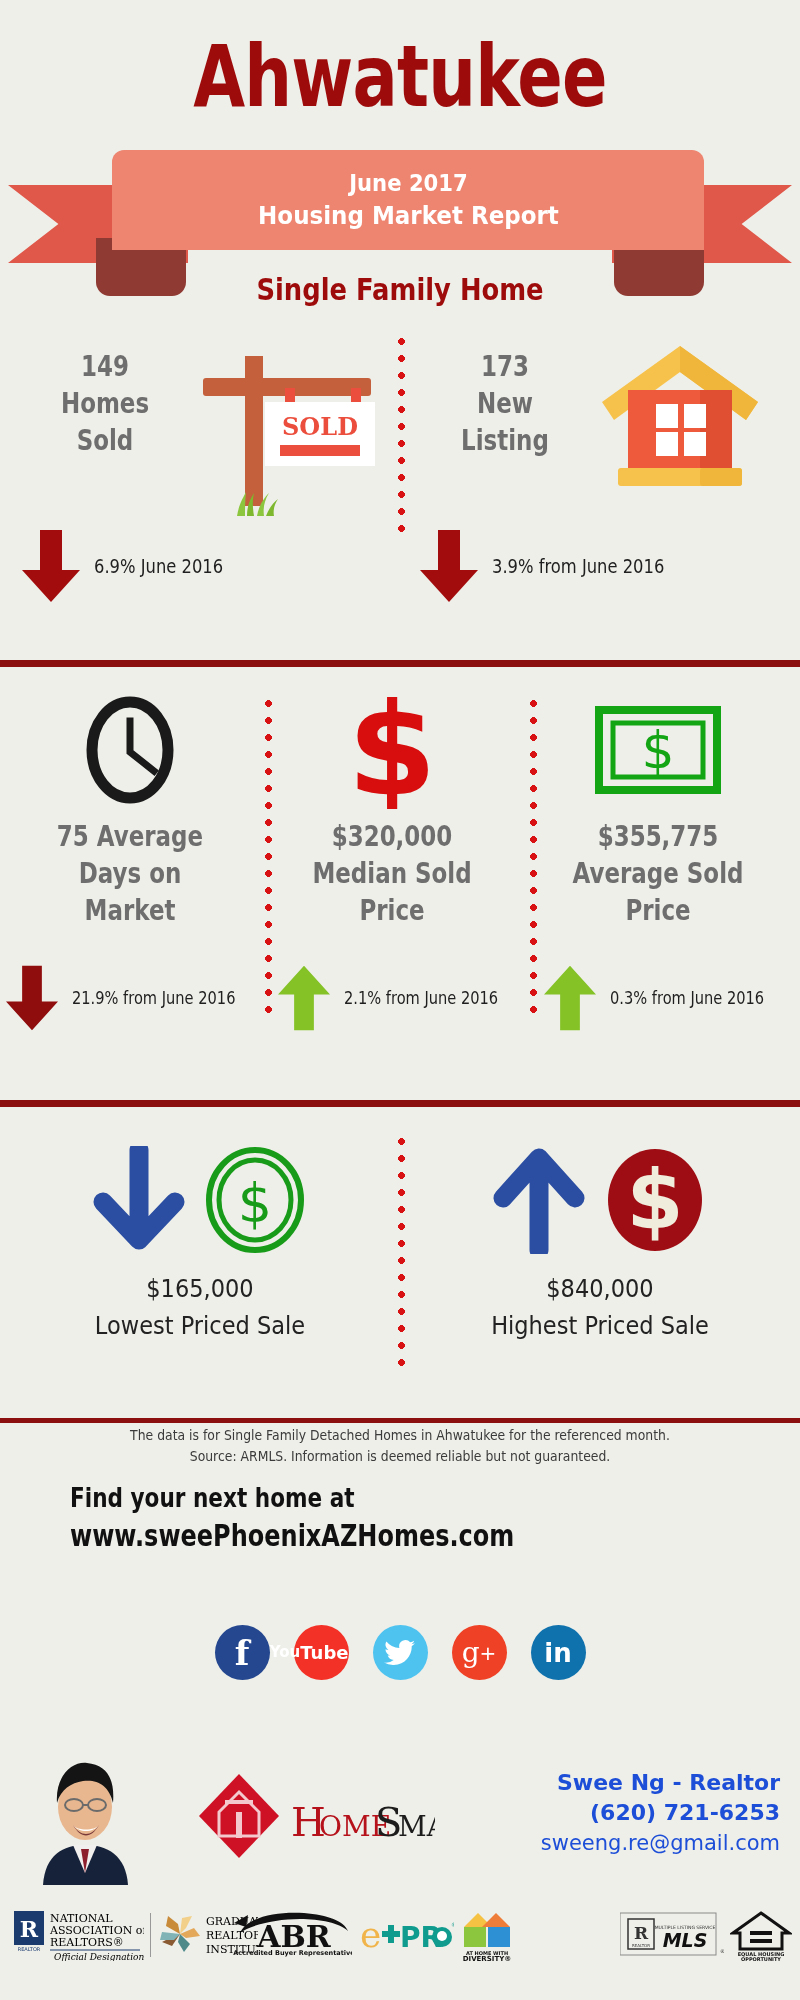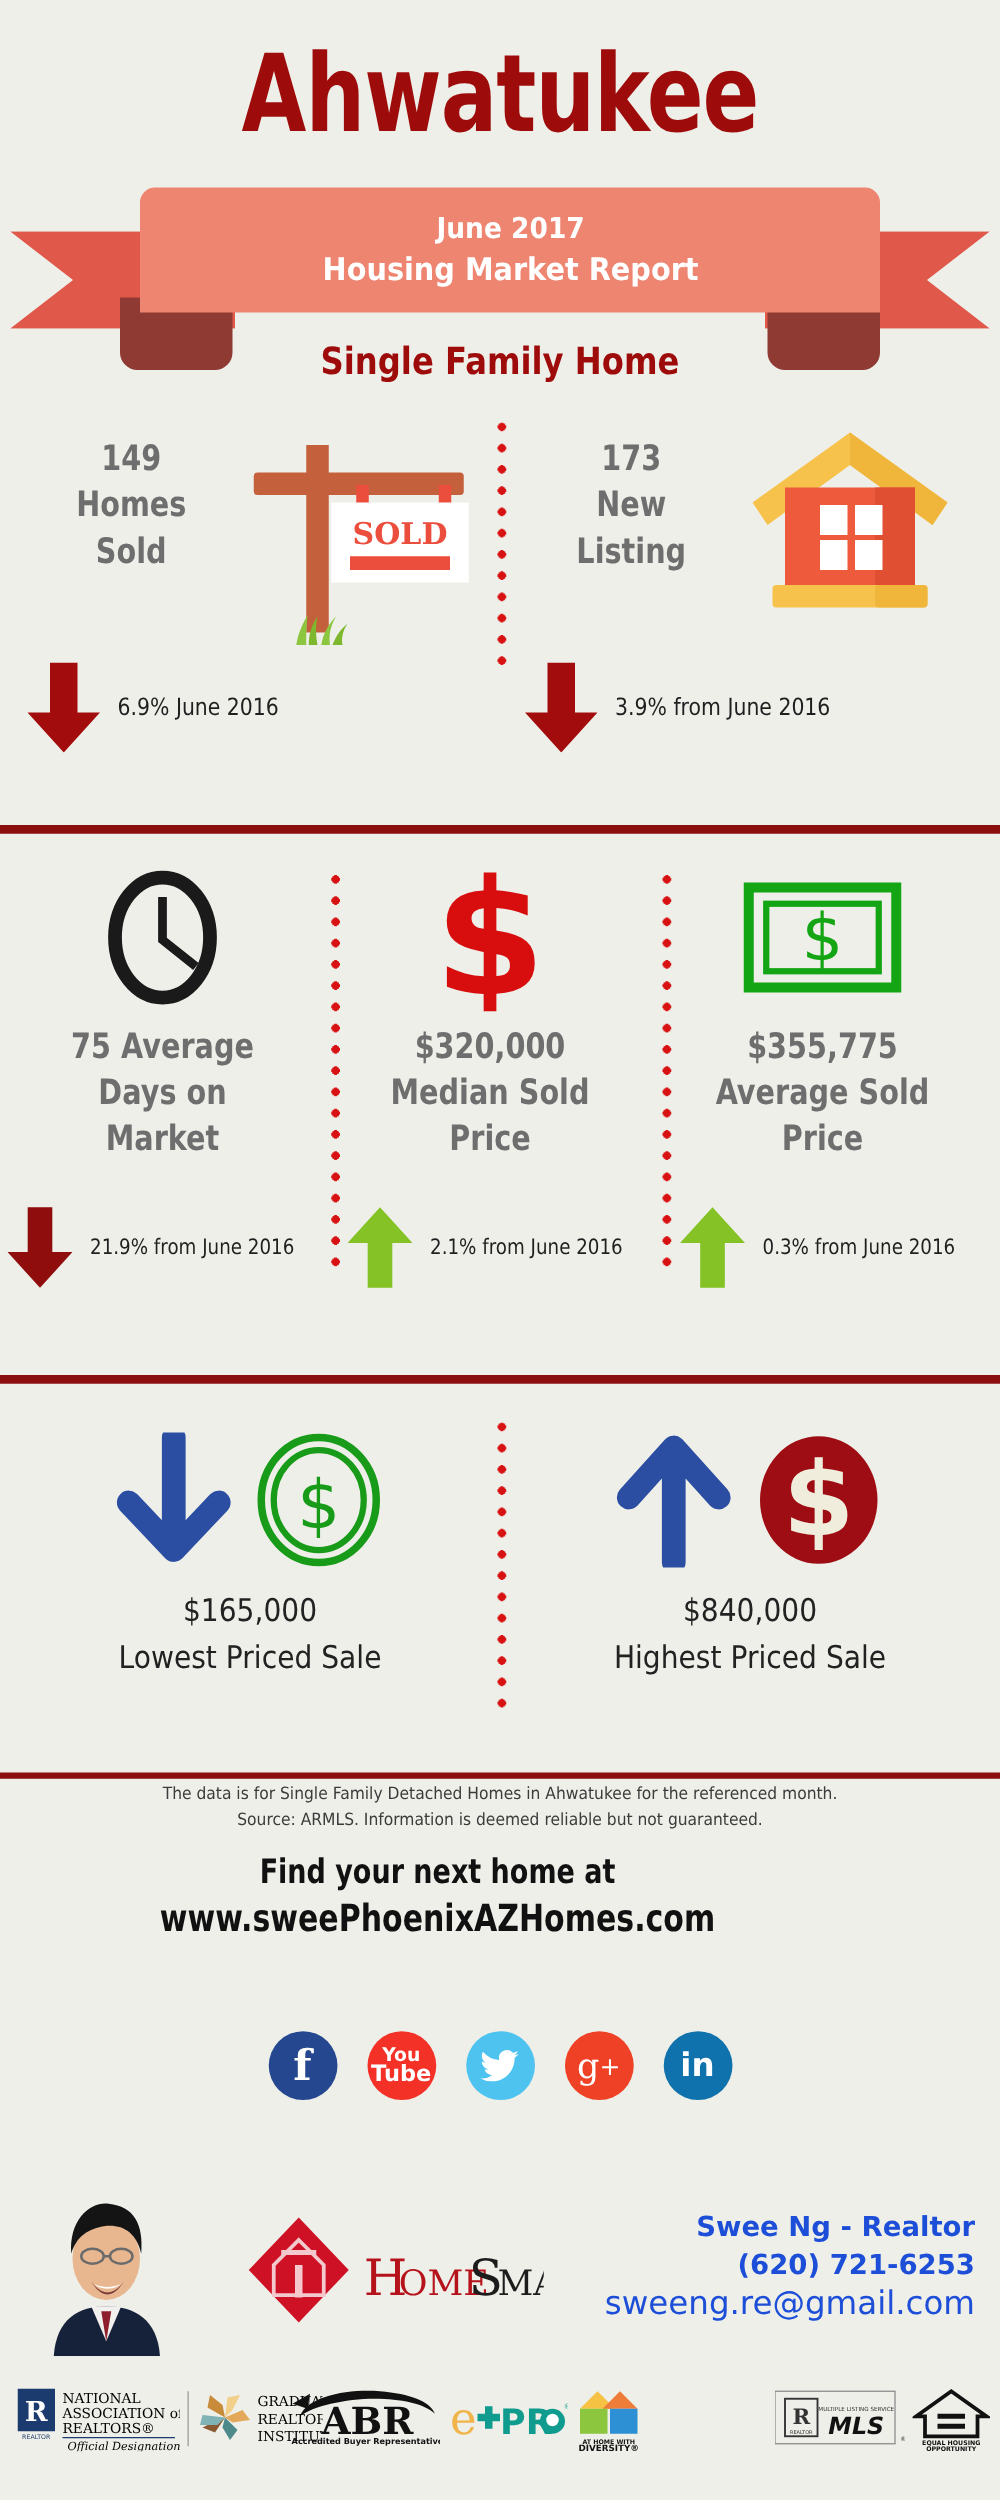--- a/index.html
+++ b/index.html
@@ -140,40 +140,40 @@
   }
 
   
   .disclaimer {
     position: absolute; top: 1425px; left: 0; width: 800px; text-align: center;
     font-family: "DejaVu Sans", sans-serif;
     font-size: 13.5px; line-height: 21px; color: #3b3b3b;
     transform: scaleX(0.92);
   }
   .cta {
-    position: absolute; top: 1480px; left: 0; width: 700px; text-align: center;
+    position: absolute; top: 1480px; left: 0; width: 700px; text-align: left;
     font-family: "DejaVu Sans", sans-serif; font-weight: bold; color: #111;
   }
   .cta-line1 { font-size: 27px; line-height: 36px; transform: scaleX(0.8); }
   .cta-line2 { font-size: 30px; line-height: 40px; transform: scaleX(0.8); }
 
   .social { position: absolute; top: 1625px; left: 0; width: 800px;
             display: flex; justify-content: center; gap: 24px; }
   .sbtn { width: 55px; height: 55px; border-radius: 50%;
           display: flex; align-items: center; justify-content: center; color: #fff; }
 
   
   .agent-photo { position: absolute; left: 33px; top: 1745px; width: 105px; height: 140px; overflow: hidden; }
   .hs-logo { position: absolute; left: 195px; top: 1770px; width: 240px; height: 92px; }
   .agent-info {
     position: absolute; right: 20px; top: 1768px; width: 360px; text-align: right;
     font-family: "DejaVu Sans", sans-serif;
     color: #1d4ed8; font-size: 22px; line-height: 30px; font-weight: bold;
   }
-  .agent-info .mail { font-weight: normal; font-size: 26px; }
+  .agent-info .mail { font-weight: normal; font-size: 21px; }
 
   .cert-bar { position: absolute; top: 1905px; left: 0; width: 800px; height: 68px; }
   .cert { position: absolute; }
   .cert-sep { position: absolute; width: 1px; background: #999; }
 
   .nar-txt { font-family: "DejaVu Serif", serif; color: #1b3b6f; }
   .gri-txt { font-family: "DejaVu Serif", serif; color: #4a6a80; }
 </style>
 </head>
 <body>
@@ -366,21 +366,21 @@
 
   <div class="cta">
     <div class="cta-line1">Find your next home at</div>
     <div class="cta-line2">www.sweePhoenixAZHomes.com</div>
   </div>
 
   <div class="social">
     <div class="sbtn" style="background:#24478f;">
       <span style="font-family:'DejaVu Serif',serif;font-weight:bold;font-size:34px;line-height:34px;">f</span>
     </div>
-    <div class="sbtn" style="background:#f43127;flex-direction:column;">
+    <div class="sbtn" style="background:#f43127;flex-direction:row;justify-content:flex-end;">
       <span style="font-family:'DejaVu Sans',sans-serif;font-weight:bold;font-size:15px;line-height:15px;">You</span>
       <span style="font-family:'DejaVu Sans',sans-serif;font-weight:bold;font-size:18px;line-height:16px;">Tube</span>
     </div>
     <div class="sbtn" style="background:#4fc3f0;">
       <svg width="32" height="28" viewBox="0 0 32 28">
         <path d="M31 4.2c-1.1.5-2.3.8-3.6 1 1.3-.8 2.3-2 2.8-3.5-1.2.7-2.6 1.2-4 1.5A6.3 6.3 0 0 0 15.4 9 17.9 17.9 0 0 1 2.4 2.4 6.3 6.3 0 0 0 4.4 11c-1 0-2-.3-2.9-.8 0 3 2.2 5.6 5.1 6.2-.9.2-1.9.3-2.9.1.8 2.6 3.2 4.4 6 4.4A12.7 12.7 0 0 1 0 23.6 17.9 17.9 0 0 0 9.7 26c11.6 0 18-9.7 18-18v-.8c1.2-.9 2.3-2 3.3-3z" fill="#fff"></path>
       </svg>
     </div>
     <div class="sbtn" style="background:#ef4125;">
       <span style="font-family:'DejaVu Serif',serif;font-size:28px;line-height:28px;">g</span>

